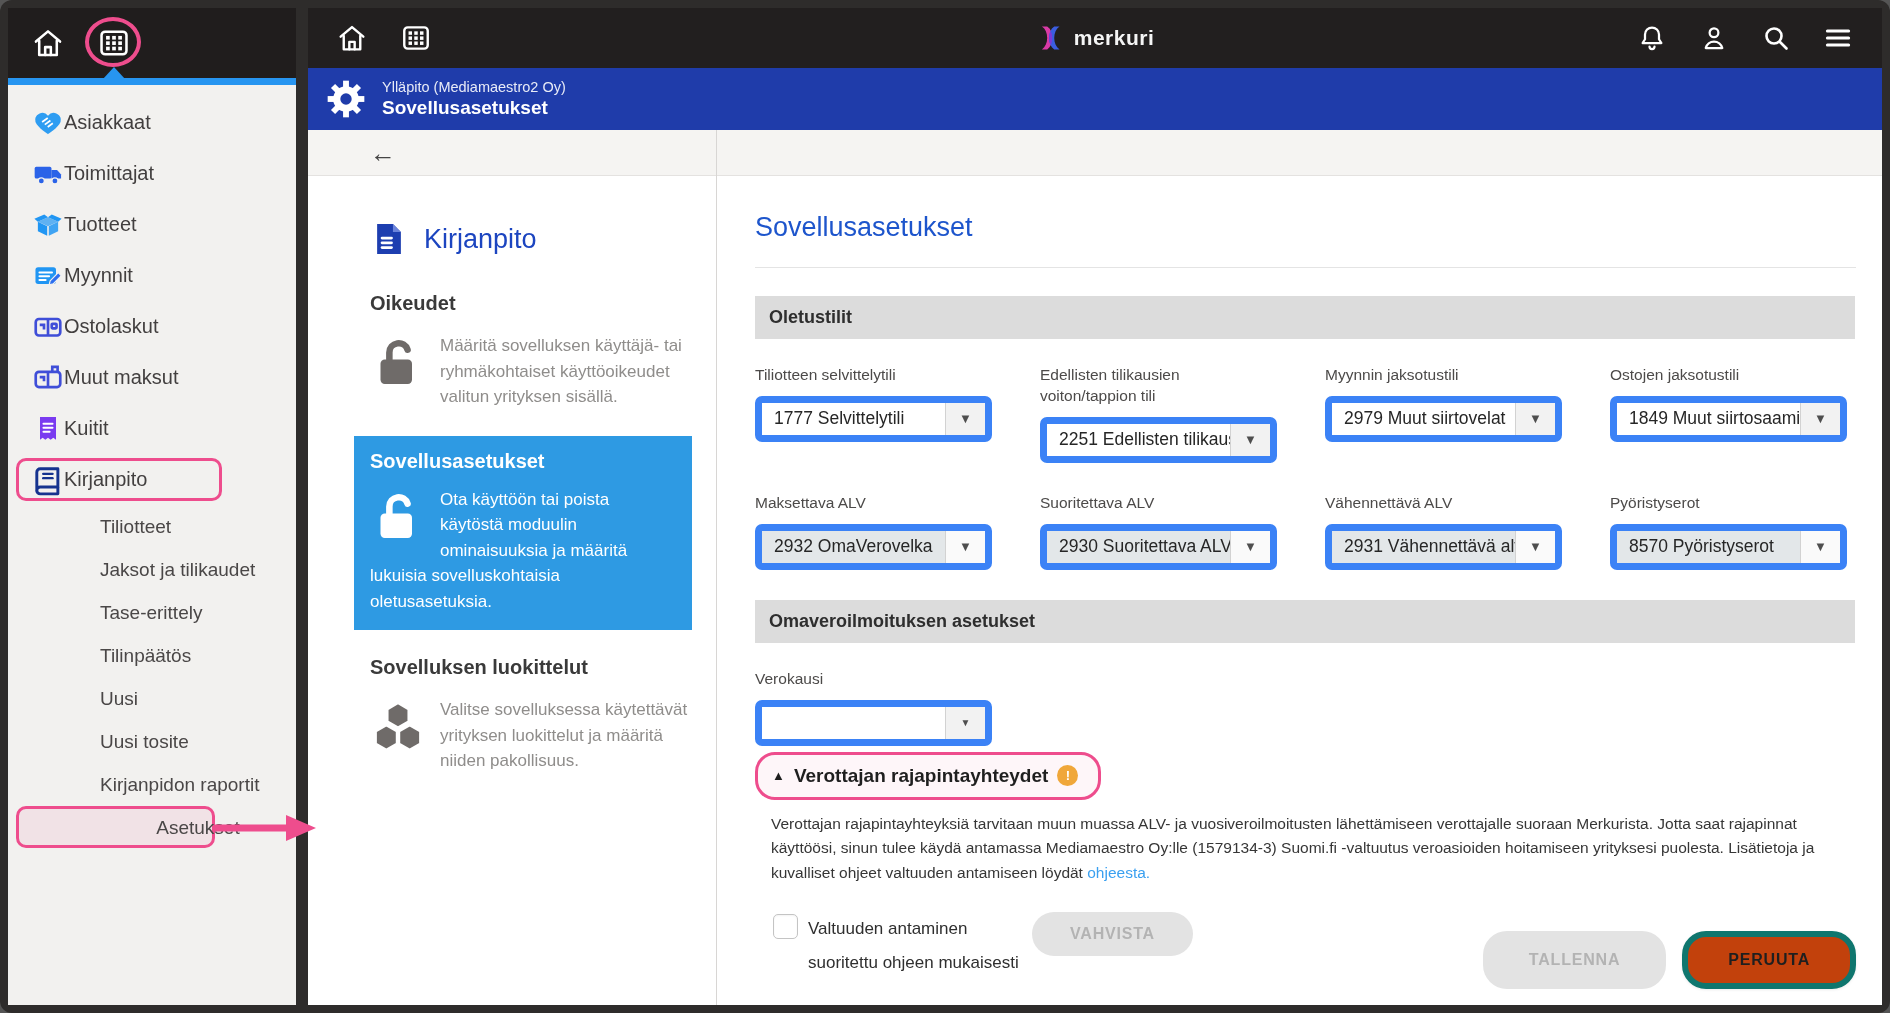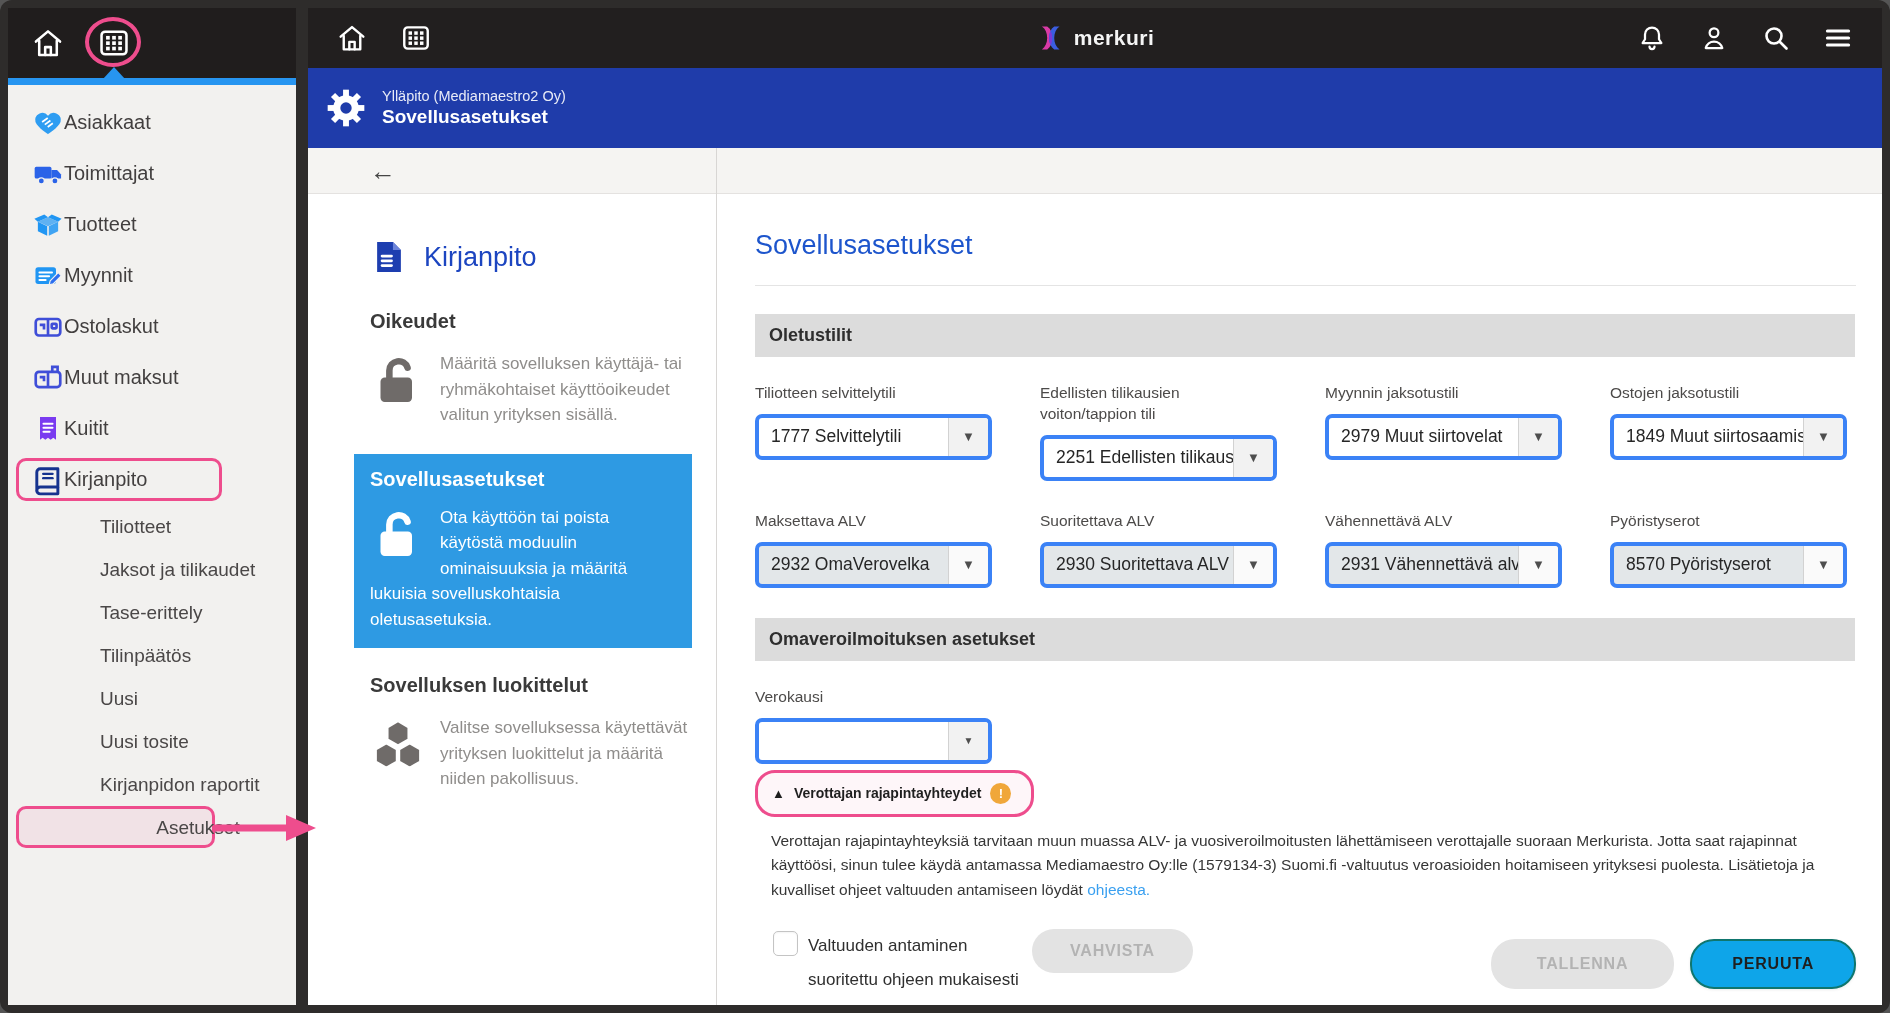--- a/index.html
+++ b/index.html
@@ -21,21 +21,21 @@
   .hl-fill { background:rgba(238,77,141,0.09); }
   .arrow-annot { position:absolute; left:204px; top:50%; transform:translateY(-50%); pointer-events:none; z-index:5; }
 
   
   .main-win { position:absolute; left:308px; top:8px; width:1574px; height:997px; background:#fff; display:flex; flex-direction:column; }
   .mw-topbar { height:60px; background:#221f1f; display:flex; align-items:center; padding:0 24px; position:relative; }
   .mw-topbar .left-icons { display:flex; gap:24px; }
   .mw-logo { position:absolute; left:50%; top:50%; transform:translate(-50%,-50%); display:flex; align-items:center; gap:8px; }
   .mw-logo .logo-text { color:#f5f5f5; font-size:21px; font-weight:bold; letter-spacing:0.5px; }
   .mw-topbar .right-icons { margin-left:auto; display:flex; gap:22px; }
-  .mw-banner { height:80px; background:#1f3caa; display:flex; align-items:center; padding-left:16px; gap:14px; }
+  .mw-banner { height:62px; background:#1f3caa; display:flex; align-items:center; padding-left:16px; gap:14px; }
   .banner-texts { display:flex; flex-direction:column; gap:2px; }
   .banner-context { color:#e8ebf7; font-size:14.5px; }
   .banner-title { color:#fff; font-size:19px; font-weight:bold; }
   .mw-lower { flex:1; display:flex; min-height:0; }
   .col-left { width:413px; border-right:1px solid #d8d6d4; display:flex; flex-direction:column; background:#fff; }
   .col-right { flex:1; display:flex; flex-direction:column; position:relative; background:#fff; }
   .backstrip { height:46px; background:#f5f4f2; border-bottom:1px solid #e4e2e0; display:flex; align-items:center; flex:0 0 auto; }
   .back-arrow { margin-left:62px; font-size:26px; color:#454545; line-height:1; cursor:pointer; }
 
   
@@ -50,40 +50,40 @@
   .mp-selected .mp-sec-title { color:#fff; margin-bottom:14px; }
   .mp-selected .mp-desc { color:#fff; margin-bottom:6px; }
 
   
   .content { flex:1; padding:36px 26px 0 38px; position:relative; }
   .content-title { color:#1d55cc; font-size:27px; font-weight:500; margin-bottom:24px; }
   .content hr { border:none; border-top:1px solid #e4e4e4; margin-bottom:28px; }
   .sec-bar { background:#dcdcdc; color:#2e2e2e; font-weight:bold; font-size:18px; padding:11px 14px; margin-bottom:26px; width:1100px; }
   .form-grid { display:grid; grid-template-columns:repeat(4,237px); column-gap:48px; align-items:start; margin-bottom:30px; }
   .fld-label { font-size:15.5px; font-weight:500; color:#4c4a49; margin-bottom:10px; max-width:280px; line-height:1.35; }
-  .sel { display:flex; width:237px; height:46px; border:4px solid #3b82f6; border-radius:7px; background:#fff; overflow:hidden; cursor:pointer; }
+  .sel { display:flex; width:237px; height:46px; border:7px solid #3b82f6; border-radius:7px; background:#fff; overflow:hidden; cursor:pointer; }
   .sel .val { flex:1; display:flex; align-items:center; padding:0 12px; font-size:17.5px; color:#262626; white-space:nowrap; overflow:hidden; }
   .sel .arrow { width:40px; border-left:1px solid #d2d2d2; background:#f2f2f2; display:flex; align-items:center; justify-content:center; color:#4e4e4e; font-size:13px; }
   .sel.disabled { background:#e3e7e9; }
   .sel.disabled .arrow { background:#fafafa; }
   .tax-toggle { display:inline-flex; align-items:center; gap:9px; border:3px solid #ee4d8d; background:rgba(238,77,141,0.05); border-radius:20px; padding:10px 20px 10px 14px; margin:6px 0 12px 0; cursor:pointer; }
   .tax-caret { font-size:13px; color:#1e1e1e; }
-  .tax-title { font-size:14px; font-weight:bold; color:#1f1f1f; }
+  .tax-title { font-size:19px; font-weight:bold; color:#1f1f1f; }
   .info-dot { width:21px; height:21px; border-radius:50%; background:#f0a73a; color:#fff; font-weight:bold; font-size:13px; display:flex; align-items:center; justify-content:center; cursor:pointer; }
   .tax-body { width:1085px; margin-left:16px; font-size:15.5px; line-height:1.6; color:#363636; }
   .tax-link { color:#3aa0f0; cursor:pointer; }
   .consent-row { display:flex; align-items:flex-start; margin:26px 0 0 18px; }
   .checkbox { width:25px; height:25px; border:1px solid #c4c4c4; border-radius:5px; background:#fff; flex:0 0 25px; margin-top:2px; cursor:pointer; box-shadow:inset 0 1px 2px rgba(0,0,0,0.05); }
   .consent-label { width:220px; margin-left:10px; font-size:17px; color:#2f2f2f; line-height:2.0; }
   .btn { border:none; border-radius:24px; font-family:inherit; font-weight:bold; font-size:16px; letter-spacing:0.8px; cursor:pointer; }
   .btn-disabled { background:#e3e3e3; color:#b3b3b3; }
   .btn-confirm { padding:13px 38px; margin-left:4px; }
   .footer-actions { position:absolute; right:26px; bottom:16px; display:flex; gap:16px; }
   .btn-save { padding:14px 46px; }
-  .btn-cancel { padding:14px 40px; background:#0ea5e9; border:2px solid #0f766e; color:#1f1f1f; box-shadow:0 1px 3px rgba(0,0,0,0.08); }
+  .btn-cancel { padding:14px 40px; background:#c2410c; border:6px solid #0f766e; color:#1f1f1f; box-shadow:0 1px 3px rgba(0,0,0,0.08); }
   .stroke-ic { fill:none; stroke:#fff; stroke-width:1.8; stroke-linecap:round; stroke-linejoin:round; }
 </style>
 </head>
 <body>
 
 <div class="screen">
 
   <div class="left-panel">
     <div class="lp-topbar">
       <div class="icon-btn">

